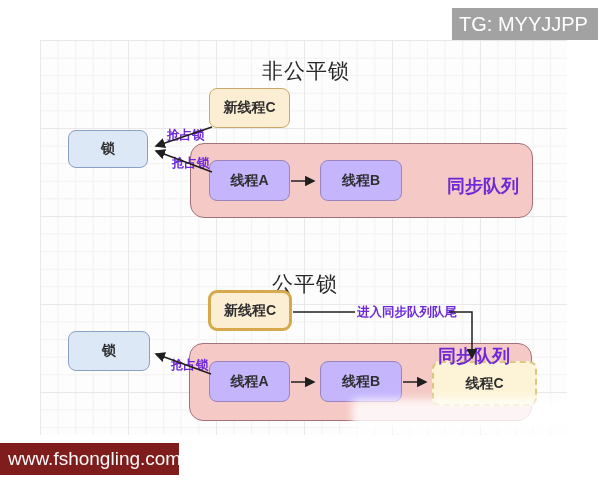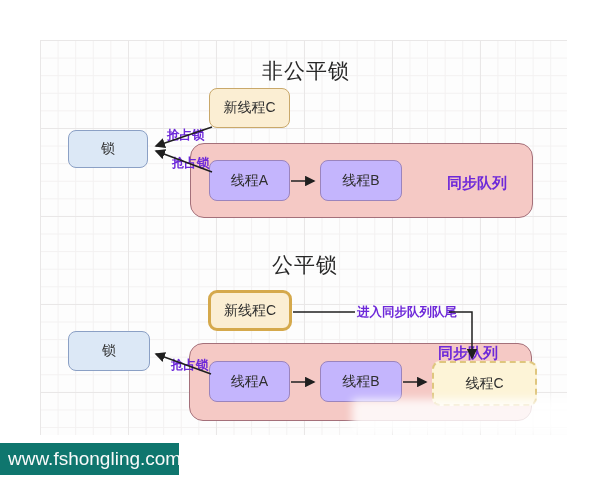--- a/index.html
+++ b/index.html
@@ -15,50 +15,50 @@
       linear-gradient(90deg,#e9e7e7 1px, transparent 1px),
       linear-gradient(#f3f1f1 1px, transparent 1px),
       linear-gradient(90deg,#f3f1f1 1px, transparent 1px);
     background-size:88px 88px,88px 88px,17.6px 17.6px,17.6px 17.6px;
   }
   .title{
     position:absolute;font-size:21px;font-weight:400;color:#272727;letter-spacing:1px;
   }
   .box{
     position:absolute;display:flex;align-items:center;justify-content:center;
-    font-size:14px;color:#2f2f2f;border-radius:8px;box-sizing:border-box;font-weight:400;
+    font-size:14px;color:#2f2f2f;border-radius:8px;box-sizing:border-box;font-weight:700;
   }
   .cream{background:#fbeed3;border:1.5px solid #c9a86a;}
   .cream-bold{background:#fbeed3;border:3px solid #d5a94c;border-radius:9px;}
   .blue{background:#dce8f6;border:1.5px solid #8ba0c5;}
   .purple{background:#c4b5fd;border:1.5px solid #9b84bd;}
   .dashed-cream{background:#fdf4d7;border:2.5px dashed #dfc67e;}
   .pink-container{
     position:absolute;background:#f5c9c5;border:1.5px solid #a4707a;
     border-radius:14px;box-sizing:border-box;
   }
   .lbl{
     position:absolute;font-size:12.5px;font-weight:700;color:#6d28d9;white-space:nowrap;
   }
-  .queue-lbl{font-size:15px;}
+  .queue-lbl{font-size:18px;}
   .arrows{
     position:absolute;left:0;top:0;width:600px;height:480px;pointer-events:none;
   }
   .fade-patch{
     position:absolute;left:352px;top:399px;width:250px;height:34px;
     background:rgba(255,255,255,0.82);filter:blur(4px);border-radius:4px;
   }
   .wm-top{
     position:absolute;left:452px;top:8px;width:146px;height:32px;
     background:#a2a2a2;color:#ffffff;font-size:20px;
     display:flex;align-items:center;padding-left:7px;box-sizing:border-box;white-space:nowrap;
   }
   .wm-bottom{
     position:absolute;left:0;top:443px;width:179px;height:32px;
-    background:#0f766e;color:#fafafa;font-size:19px;
+    background:#7f1d1d;color:#fafafa;font-size:19px;
     display:flex;align-items:center;padding-left:8px;box-sizing:border-box;white-space:nowrap;
   }
 </style>
 </head>
 <body>
 
 <div class="stage">
 
   <div class="grid-bg"></div>
 
@@ -73,21 +73,21 @@
   <div class="box purple" style="left:209px;top:160px;width:81px;height:41px;">线程A</div>
 
   <div class="box purple" style="left:320px;top:160px;width:82px;height:41px;">线程B</div>
 
   <div class="lbl queue-lbl" style="left:447px;top:174px;">同步队列</div>
 
   <div class="lbl" style="left:167px;top:127px;">抢占锁</div>
 
   <div class="lbl" style="left:172px;top:155px;">抢占锁</div>
 
-  <div class="title" style="left:272px;top:251px;">公平锁</div>
+  <div class="title" style="left:272px;top:270px;">公平锁</div>
 
   <div class="box cream-bold" style="left:208px;top:290px;width:84px;height:41px;">新线程C</div>
 
   <div class="box blue" style="left:68px;top:331px;width:82px;height:40px;">锁</div>
 
   <div class="pink-container" style="left:189px;top:343px;width:343px;height:78px;"></div>
 
   <div class="box purple" style="left:209px;top:361px;width:81px;height:41px;">线程A</div>
 
   <div class="box purple" style="left:320px;top:361px;width:82px;height:41px;">线程B</div>
@@ -119,15 +119,16 @@
 
     <path d="M403,382 L426,382" stroke="#1f1f1f" stroke-width="1.5" fill="none" marker-end="url(#ah)"></path>
 
     <path d="M293,312 L355,312" stroke="#1f1f1f" stroke-width="1.5" fill="none"></path>
 
     <path d="M449,312 L472,312 L472,358" stroke="#1f1f1f" stroke-width="1.5" fill="none" marker-end="url(#ah)"></path>
   </svg>
 
   <div class="fade-patch"></div>
 
+  <div class="wm-top">TG: MYYJJPP</div>
   <div class="wm-bottom">www.fshongling.com</div>
 
 </div>
 
 </body></html>

